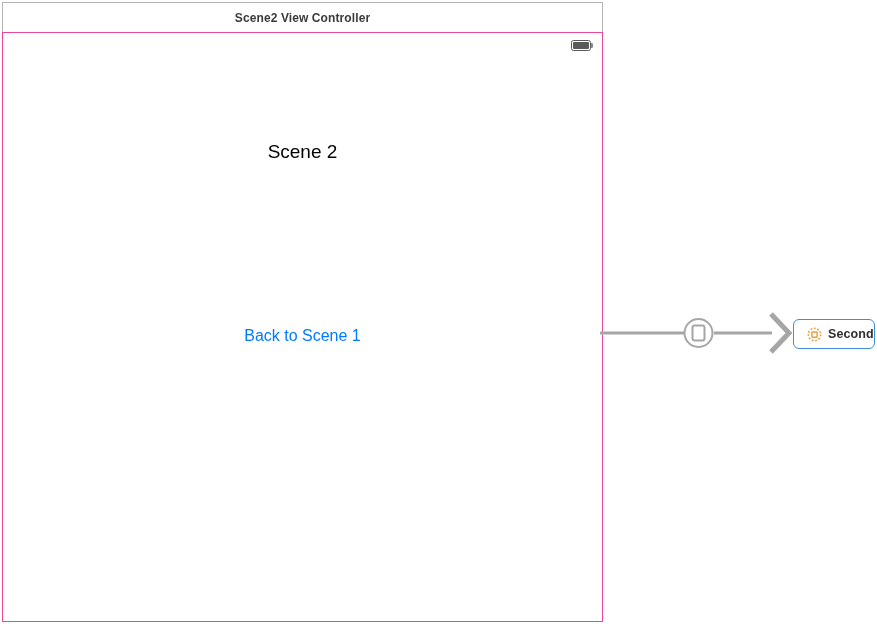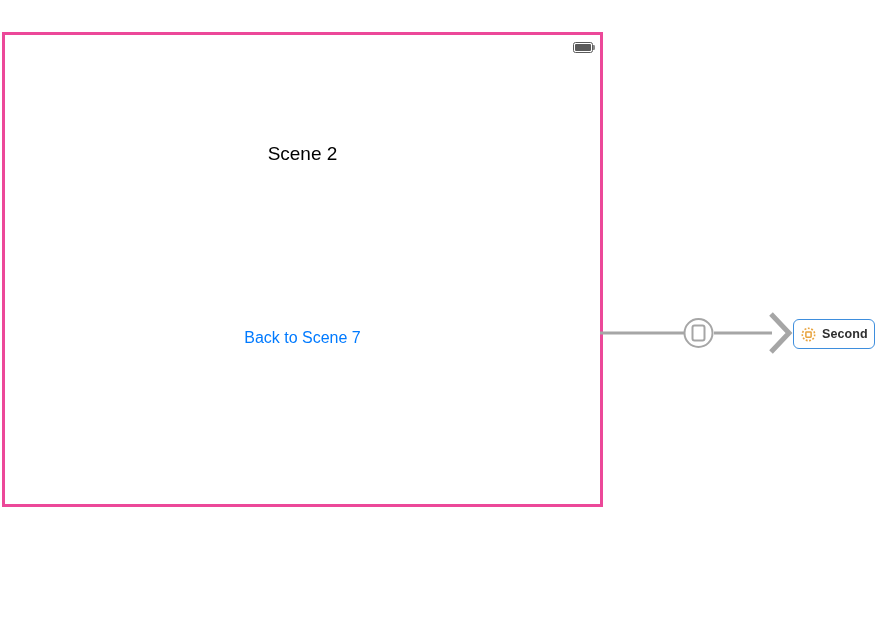--- a/index.html
+++ b/index.html
@@ -44,24 +44,24 @@
     font-weight: bold;
     color: #3b3b3b;
     letter-spacing: 0.1px;
   }
 
   #device-canvas {
     position: absolute;
     left: 0;
     top: 30px;
     width: 601px;
-    height: 475px;
-    box-sizing: border-box;
-    background: #ffffff;
-    border: 3px solid #ec4899;
+    height: 590px;
+    box-sizing: border-box;
+    background: #ffffff;
+    border: 1px solid #ec4899;
     padding-left: 44px;
   }
 
   
   #status-bar {
     position: absolute;
     left: 0;
     top: 0;
     width: 599px;
     height: 20px;
@@ -146,55 +146,58 @@
     left: 793px;
     top: 319px;
     width: 82px;
     height: 30px;
     box-sizing: border-box;
     background: #ffffff;
     border: 1.6px solid #3e8edd;
     border-radius: 6px;
     display: flex;
     align-items: center;
-    padding-left: 7px;
+    padding-left: 13px;
   }
   #dest-badge .badge-label {
     font-size: 12.5px;
     font-weight: bold;
     color: #2f2f2f;
     margin-left: 6px;
     letter-spacing: 0.1px;
   }
   #dest-badge .badge-icon {
     width: 15px;
     height: 15px;
     flex: 0 0 auto;
     display: block;
   }
 </style>
 </head>
 <body>
 
 <div id="scene-container">
 
+  <div id="scene-titlebar">
+    <span class="title-text">Scene2 View Controller</span>
+  </div>
 
   <div id="device-canvas">
 
     <div id="status-bar">
       <div id="battery-icon">
         <div class="batt-body"></div>
         <div class="batt-fill"></div>
         <div class="batt-cap"></div>
       </div>
     </div>
 
     <div class="scene-label" id="label-scene-title">Scene 2</div>
 
-    <div class="scene-label" id="button-back-to-scene1">Back to Scene 7</div>
+    <div class="scene-label" id="button-back-to-scene1">Back to Scene 1</div>
 
 
   </div>
 </div>
 
 <svg id="segue-connector" viewBox="0 0 200 70" width="200" height="70">
 
   <line x1="0" y1="33" x2="84" y2="33" stroke="#a6a6a6" stroke-width="3"></line>
 
   <line x1="114" y1="33" x2="172" y2="33" stroke="#a6a6a6" stroke-width="3"></line>

